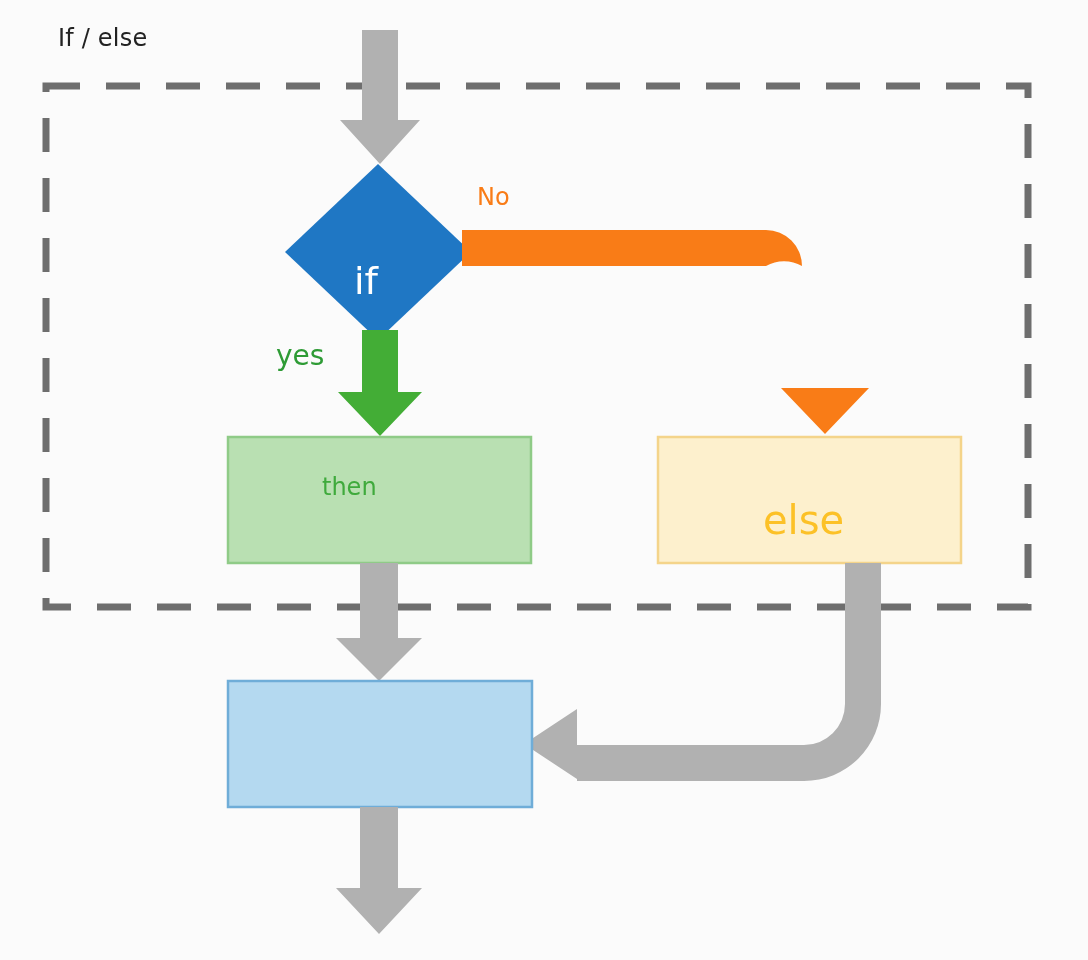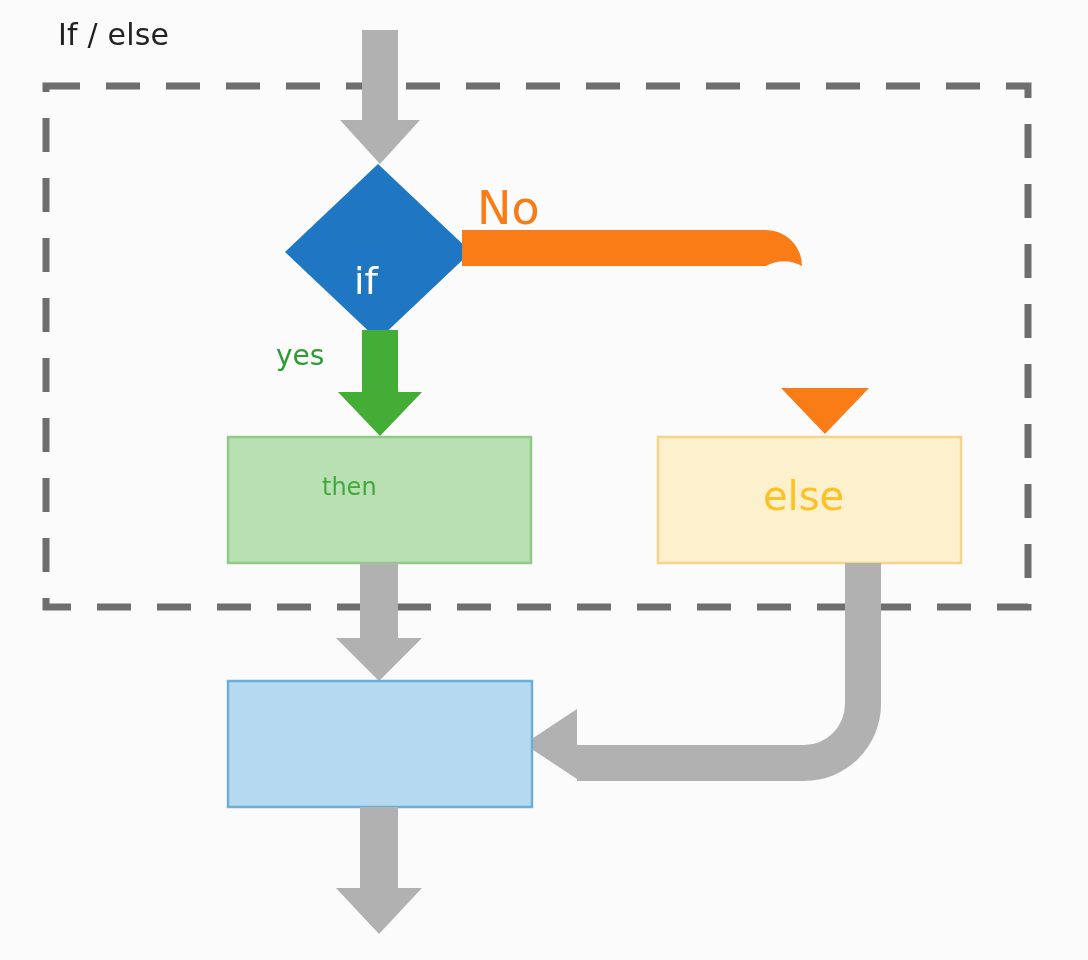--- a/index.html
+++ b/index.html
@@ -23,29 +23,29 @@
     height: 960px;
   }
   .lbl {
     position: absolute;
     white-space: pre;
     line-height: 1;
     user-select: none;
   }
   #group-title {
     left: 58px;
-    top: 20px;
-    font-size: 30px;
+    top: 26px;
+    font-size: 24px;
     color: #222222;
     letter-spacing: 0.2px;
   }
   #label-no {
     left: 477px;
     top: 185px;
-    font-size: 46px;
+    font-size: 24px;
     color: #f97c17;
   }
   #label-yes {
     left: 276px;
     top: 342px;
     font-size: 28px;
     color: #2e9b35;
   }
   #text-if {
     left: 354px;
@@ -55,21 +55,21 @@
     margin-top: 32px;
   }
   #text-then {
     left: 322px;
     top: 475px;
     font-size: 24px;
     color: #3faa3c;
   }
   #text-else {
     left: 763px;
-    top: 476px;
+    top: 500px;
     font-size: 40px;
     color: #fcc127;
   }
 </style>
 </head>
 <body>
 
 <div id="canvas">
 
   <svg id="vector-layer" viewBox="0 0 1088 960">

